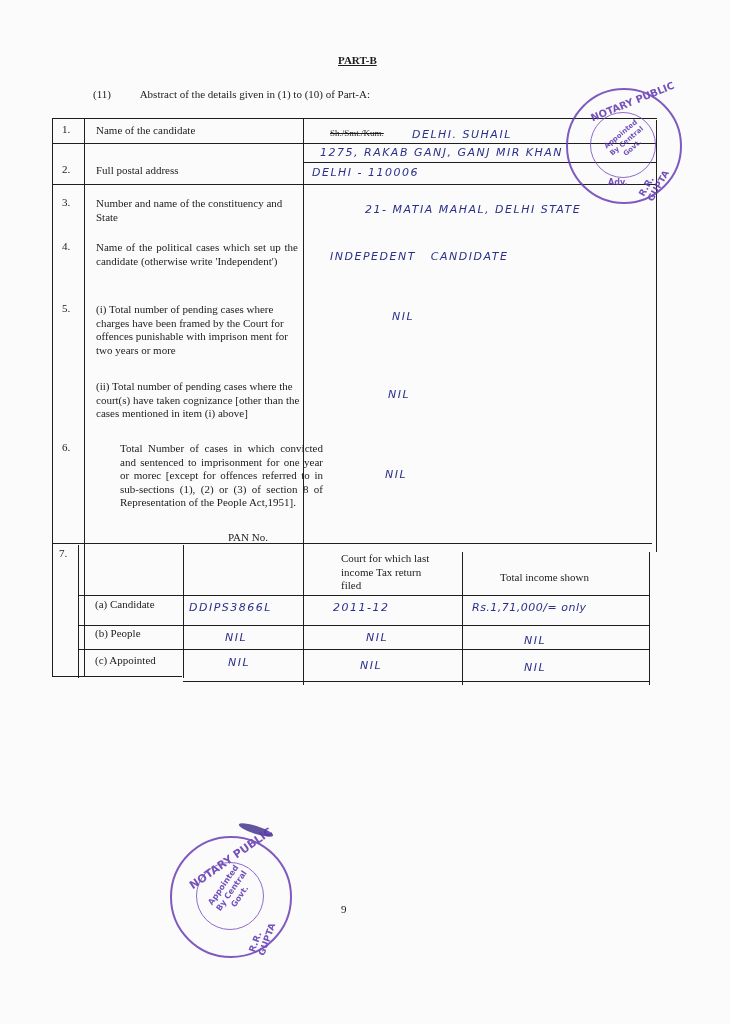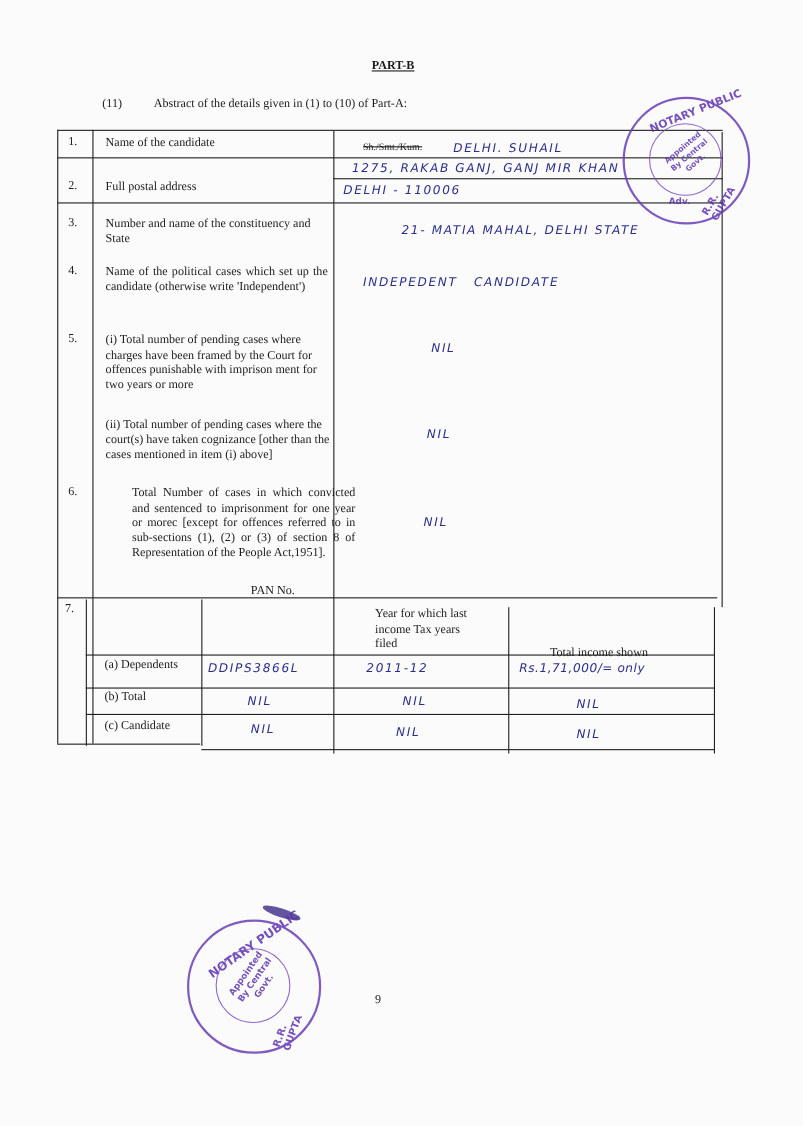--- a/index.html
+++ b/index.html
@@ -84,37 +84,37 @@
   <div class="abs hand" style="left:392px; top:310px;">NIL</div>
   <div class="abs print" style="left:96px; top:380px; width:210px;">(ii) Total number of pending cases where the court(s) have taken cognizance [other than the cases mentioned in item (i) above]</div>
   <div class="abs hand" style="left:388px; top:388px;">NIL</div>
 
   <div class="abs print num" style="left:62px; top:441px;">6.</div>
   <div class="abs print just" style="left:96px; top:442px; width:203px;margin-left:24px;">Total Number of cases in which convicted and sentenced to imprisonment for one year or morec [except for offences referred to in sub-sections (1), (2) or (3) of section 8 of Representation of the People Act,1951].</div>
   <div class="abs hand" style="left:385px; top:468px;">NIL</div>
 
   <div class="abs print num" style="left:59px; top:547px;">7.</div>
   <div class="abs print" style="left:228px; top:531px;">PAN No.</div>
-  <div class="abs print" style="left:341px; top:552px; width:100px;">Year for which last income Tax years filed</div>
-  <div class="abs print" style="left:500px; top:587px;text-align:center;">Total income shown</div>
+  <div class="abs print" style="left:341px; top:552px; width:100px;">Court for which last income Tax return filed</div>
+  <div class="abs print" style="left:500px; top:571px;text-align:center;">Total income shown</div>
 
   <div>
-    <div class="abs print" style="left:95px; top:598px;">(a) Dependents</div>
+    <div class="abs print" style="left:95px; top:598px;">(a) Candidate</div>
     <div class="abs hand" style="left:189px; top:601px;">DDIPS3866L</div>
     <div class="abs hand" style="left:333px; top:601px;">2011-12</div>
     <div class="abs hand" style="left:472px; top:601px; letter-spacing:0.5px;">Rs.1,71,000/= only</div>
   </div>
   <div>
-    <div class="abs print" style="left:95px; top:627px;">(b) Total</div>
+    <div class="abs print" style="left:95px; top:627px;">(b) People</div>
     <div class="abs hand" style="left:225px; top:631px;">NIL</div>
     <div class="abs hand" style="left:366px; top:631px;">NIL</div>
     <div class="abs hand" style="left:524px; top:634px;">NIL</div>
   </div>
   <div>
-    <div class="abs print" style="left:95px; top:654px;">(c) Candidate</div>
+    <div class="abs print" style="left:95px; top:654px;">(c) Appointed</div>
     <div class="abs hand" style="left:228px; top:656px;">NIL</div>
     <div class="abs hand" style="left:360px; top:659px;">NIL</div>
     <div class="abs hand" style="left:524px; top:661px;">NIL</div>
   </div>
 
   <div class="stamp" style="left:566px; top:88px; width:112px; height:112px;">
     <div class="inner" style="left:22px; top:22px; width:64px; height:64px;"></div>
     <div class="stamp-text" style="left:20px; top:6px; font-size:10px; transform:rotate(-22deg);">NOTARY PUBLIC</div>
     <div class="stamp-text" style="left:36px; top:38px; width:46px; font-size:7px; line-height:9px; text-align:center; transform:rotate(-40deg);">Appointed By Central Govt.</div>
     <div class="stamp-text" style="left:66px; top:78px; font-size:9px; transform:rotate(-60deg);">R.R. GUPTA</div>

